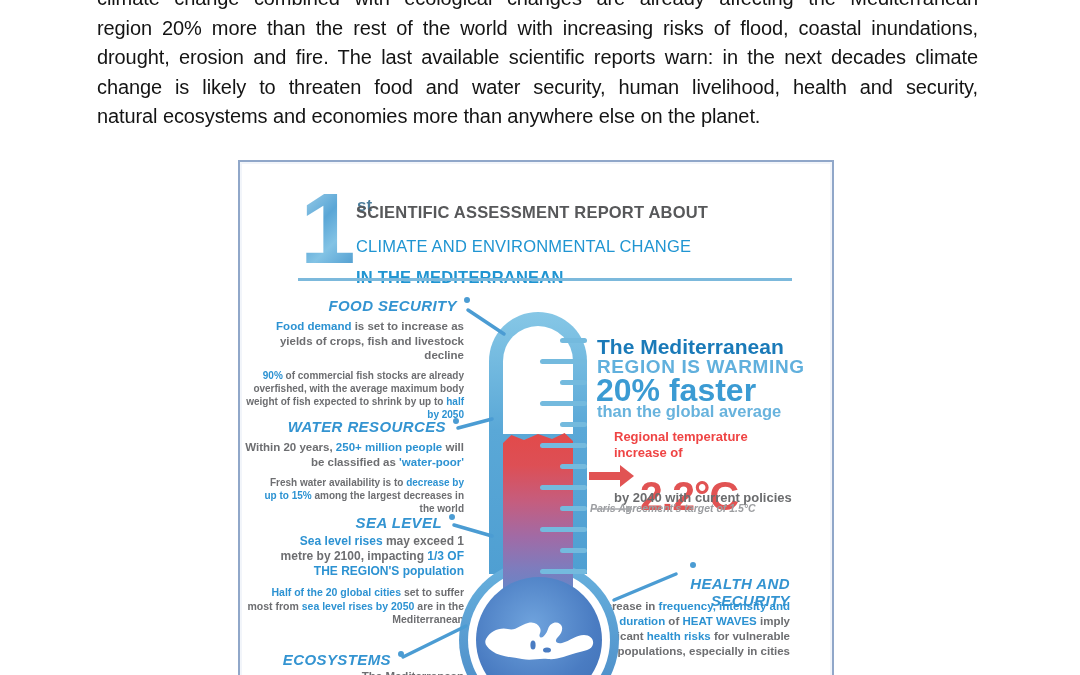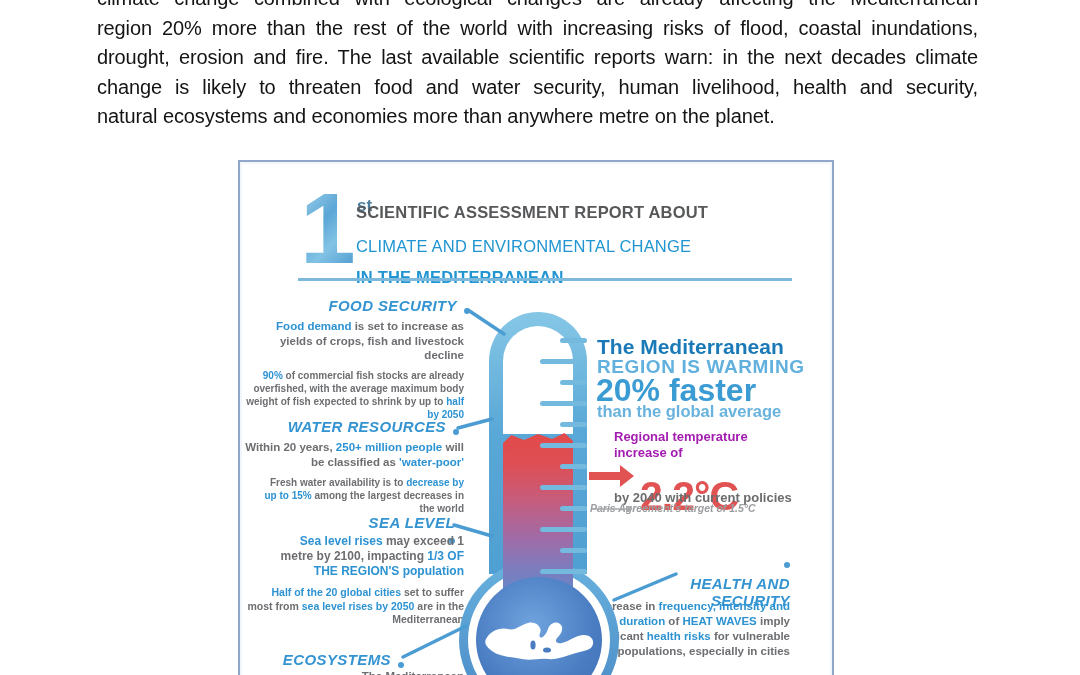--- a/index.html
+++ b/index.html
@@ -23,45 +23,45 @@
   .rank-number { left:60px; top:26px; font-size:100px; line-height:80px; font-weight:800;
     background:linear-gradient(135deg,#a5d4ec 0%,#5aa6d6 40%,#83c3e5 65%,#4c9ace 100%);
     -webkit-background-clip:text; background-clip:text; color:transparent; }
   .rank-suffix { left:117px; top:34px; font-size:17px; font-weight:700; color:#4b7d9c; }
   .title1 { left:116px; top:41px; font-size:16.5px; font-weight:700; color:#57585a; letter-spacing:0.2px; }
   .title2 { left:116px; top:75px; font-size:16.5px; font-weight:400; color:#2095d2; letter-spacing:0.2px; }
   .title3 { left:116px; top:106px; font-size:16.5px; font-weight:800; color:#2095d2; letter-spacing:0.2px; }
   .divider { left:58px; top:116px; width:494px; height:3px; background:#7cb9dc; }
 
   
-  .sec-head { display:flex; align-items:flex-end; gap:7px; font-size:15px; font-weight:700;
+  .sec-head { display:flex; align-items:flex-start; gap:7px; font-size:15px; font-weight:700;
     font-style:italic; color:#3494d1; letter-spacing:0.4px; white-space:nowrap; }
   .dot { width:6px; height:6px; background:#fff; border:3px solid #4b9cd3; border-radius:50%; flex:0 0 auto; }
   .head-food  { right:362px; top:135px; }
   .head-water { right:373px; top:256px; }
-  .head-sea   { right:377px; top:352px;flex-direction:column; }
+  .head-sea   { right:377px; top:352px; }
   .head-eco   { right:428px; top:489px; }
   .lpar { text-align:right; color:#6d6e71; }
   .p-big  { font-size:11.5px; font-weight:700; line-height:14.5px; }
   .p-small{ font-size:10px;  font-weight:600; line-height:13px; }
   .accent { color:#2c92d2; }
   .food-p1  { right:368px; top:157px; width:200px; }
   .food-p2  { right:368px; top:207px; width:220px; }
   .water-p1 { right:368px; top:278px; width:230px; }
   .water-p2 { right:368px; top:314px; width:200px;margin-left:22px; }
   .sea-p1   { right:368px; top:372px; width:200px; font-size:12px; line-height:15px; }
   .sea-p2   { right:368px; top:424px; width:220px; font-size:10.5px; line-height:13.5px; font-weight:700; }
   .eco-cut  { right:368px; top:508px; width:220px; font-size:11.5px; font-weight:600; }
 
   
   .warm1 { left:357px; top:173px; font-size:21px; font-weight:800; color:#1a7ab8; }
   .warm2 { left:357px; top:194px; font-size:19px; font-weight:700; color:#61b0dd; letter-spacing:0.6px; }
   .warm3 { left:356px; top:210px; font-size:32px; font-weight:800; color:#3b9bd3; }
   .warm4 { left:357px; top:240px; font-size:16.5px; font-weight:700; color:#68b3dd; }
-  .temp-intro { left:374px; top:267px; font-size:13px; line-height:15.5px; color:#a21caf; font-weight:600; }
+  .temp-intro { left:374px; top:267px; font-size:13px; line-height:15.5px; color:#ef4444; font-weight:600; }
   .temp-value { left:400px; top:289px; font-size:41px; font-weight:800; color:#e15353; letter-spacing:-1px;margin-top:22px; }
   .arrow-red { left:349px; top:310px; width:31px; height:8px; background:#e15353; }
   .arrow-red::after { content:''; position:absolute; right:-14px; top:-7px;
     border-left:14px solid #e15353; border-top:11px solid transparent; border-bottom:11px solid transparent; }
   .temp-note { left:374px; top:328px; font-size:13px; color:#6b6c6e; font-weight:600; }
   .paris-row { left:350px; top:340px; font-size:10.5px; font-style:italic; color:#9b9da0; font-weight:600; }
   .head-health { right:42px; top:400px; justify-content:flex-end;flex-direction:column; }
   .head-health .hh-lines { text-align:right; font-size:15px; line-height:17px; }
   .health-p { right:42px; top:437px; width:205px; text-align:right;
     font-size:11.5px; font-weight:600; line-height:15px; color:#6d6e71; }
@@ -87,21 +87,21 @@
   .overlay { left:0; top:0; z-index:7; pointer-events:none; }
 </style>
 </head>
 <body>
 
 <div class="doc-text">
   <div class="jline">climate change combined with ecological changes are already affecting the Mediterranean</div>
   <div class="jline">region 20% more than the rest of the world with increasing risks of flood, coastal inundations,</div>
   <div class="jline">drought, erosion and fire. The last available scientific reports warn: in the next decades climate</div>
   <div class="jline">change is likely to threaten food and water security, human livelihood, health and security,</div>
-  <div class="lastline">natural ecosystems and economies more than anywhere metre on the planet.</div>
+  <div class="lastline">natural ecosystems and economies more than anywhere else on the planet.</div>
 </div>
 
 <div class="infographic">
 
   <div class="ig rank-number">1</div>
   <div class="ig rank-suffix">st</div>
   <div class="ig title1">SCIENTIFIC ASSESSMENT REPORT ABOUT</div>
   <div class="ig title2">CLIMATE AND ENVIRONMENTAL CHANGE</div>
   <div class="ig title3">IN THE MEDITERRANEAN</div>
   <div class="ig divider"></div>

